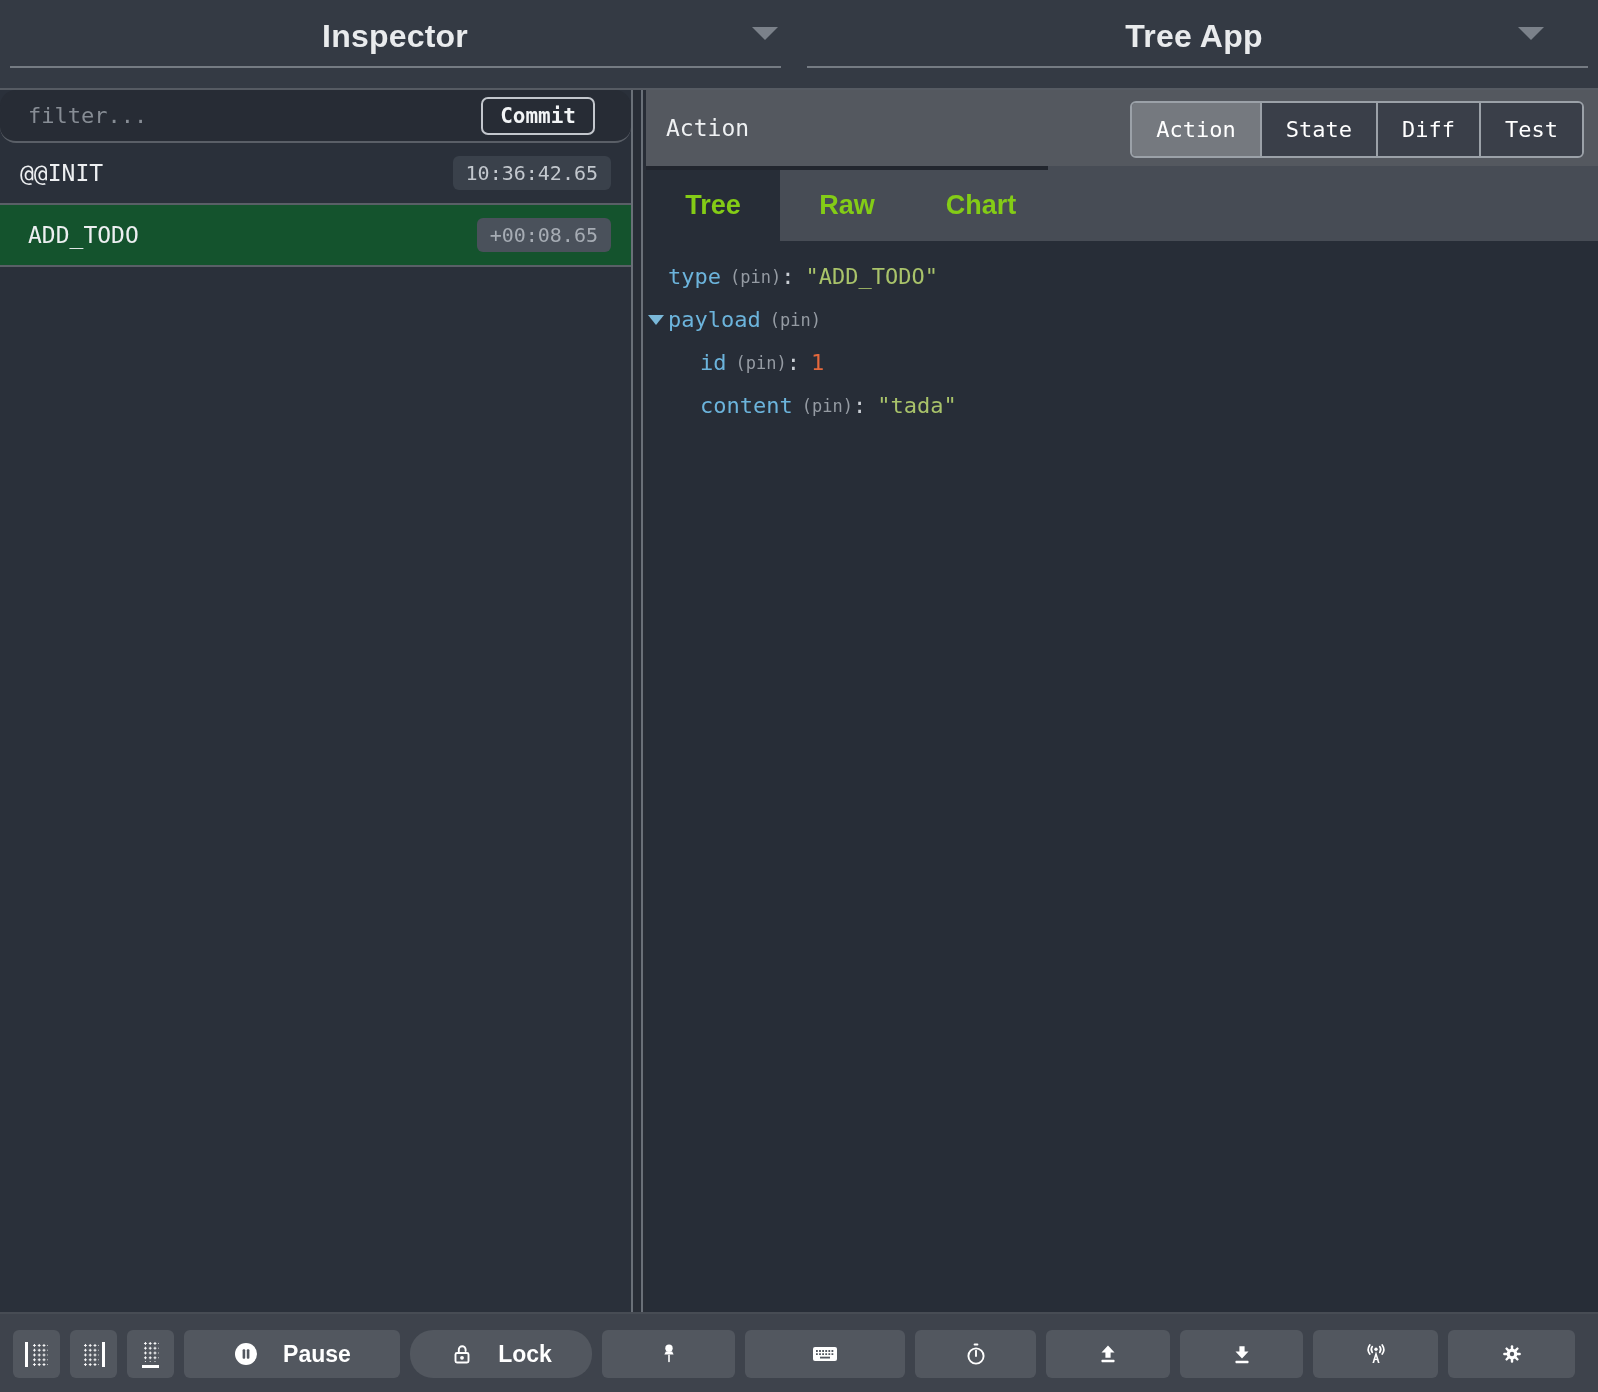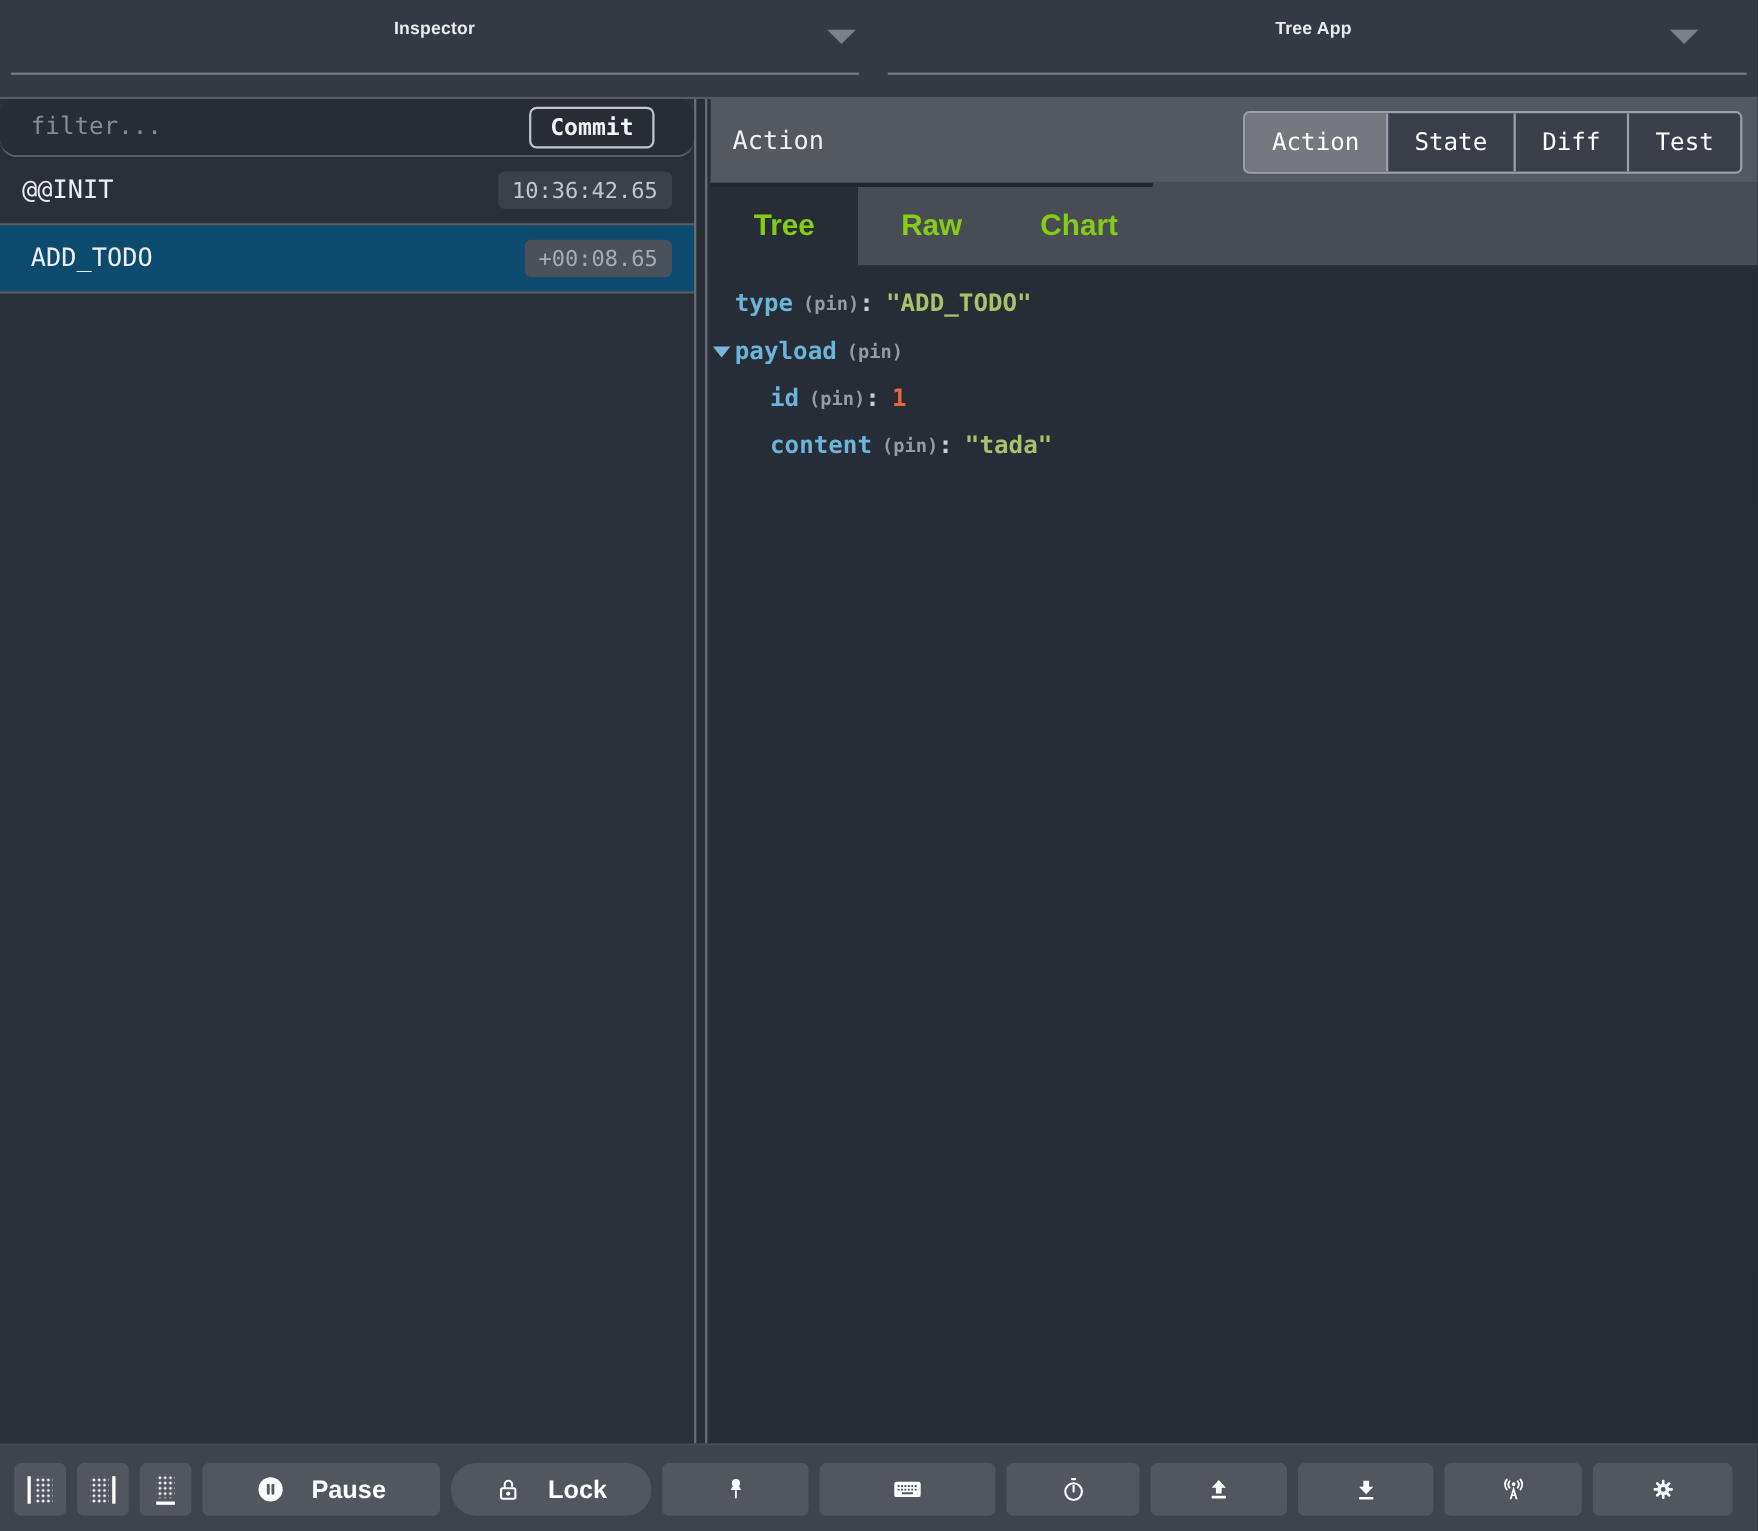--- a/index.html
+++ b/index.html
@@ -11,21 +11,21 @@
     overflow:hidden;
     -webkit-font-smoothing:antialiased;
   }
   
   .topbar{height:88px;background:#343a44;display:flex;}
   .tb-half{position:relative;display:flex;align-items:flex-start;justify-content:center;}
   .tb-left{width:790px;}
   .tb-right{flex:1;}
   .tb-title{
     margin-top:18px;
-    font-size:16px;font-weight:700;color:#e9ebed;letter-spacing:.2px;
+    font-size:32px;font-weight:700;color:#e9ebed;letter-spacing:.2px;
   }
   .tb-underline{position:absolute;top:66px;height:2px;background:#757b83;}
   .tb-left .tb-underline{left:10px;right:9px;}
   .tb-right .tb-underline{left:17px;right:10px;}
   .tb-arrow{
     position:absolute;top:27px;width:0;height:0;
     border-left:13px solid transparent;border-right:13px solid transparent;
     border-top:13px solid #7b818a;
   }
   .tb-left .tb-arrow{right:12px;}
@@ -56,21 +56,21 @@
     background:transparent;color:#f2f4f6;
     border:2px solid #c3c7cd;border-radius:7px;
     font-family:"DejaVu Sans Mono", monospace;font-size:21px;font-weight:700;
     padding:5px 17px;cursor:pointer;
   }
   .action-row{
     height:60px;border-bottom:2px solid #5a5f67;
     display:flex;align-items:center;padding:0 20px;
     background:#2a303a;cursor:pointer;
   }
-  .action-row.selected{background:#0c4a6e;padding-left:28px;}
+  .action-row.selected{background:#14532d;padding-left:28px;}
   .action-name{font-family:"DejaVu Sans Mono", monospace;font-size:23px;color:#edeff1;}
   .time-badge{
     margin-left:auto;border-radius:6px;padding:5px 13px;
     font-family:"DejaVu Sans Mono", monospace;font-size:20px;
     background:#3a414b;color:#c3c8ce;
   }
   .action-row.selected .time-badge{background:#4a515b;color:#a6acb4;}
   .list-rest{flex:1;background:#2a303a;}
 
   
@@ -103,21 +103,21 @@
     font-size:27px;color:#84cc16;cursor:pointer;font-weight:bold;
   }
   .subtab.selected{background:#272d37;}
   .subtab-filler{flex:1;}
 
   
   .tree{flex:1;padding-top:14px;}
   .tree-row{
     position:relative;height:43px;display:flex;align-items:center;
     font-family:"DejaVu Sans Mono", monospace;font-size:22px;
-    padding-left:22px;white-space:pre;font-weight:bold;
+    padding-left:22px;white-space:pre;
   }
   .tree-row.indent-1{padding-left:54px;}
   .tree-arrow{
     position:absolute;left:2px;top:17px;width:0;height:0;
     border-left:8px solid transparent;border-right:8px solid transparent;
     border-top:10px solid #7ab8d9;
   }
   .tree-key{color:#6cb4dc;}
   .tree-pin{font-size:17px;color:#959ba3;margin-left:9px;}
   .tree-colon{color:#c9ced4;}

